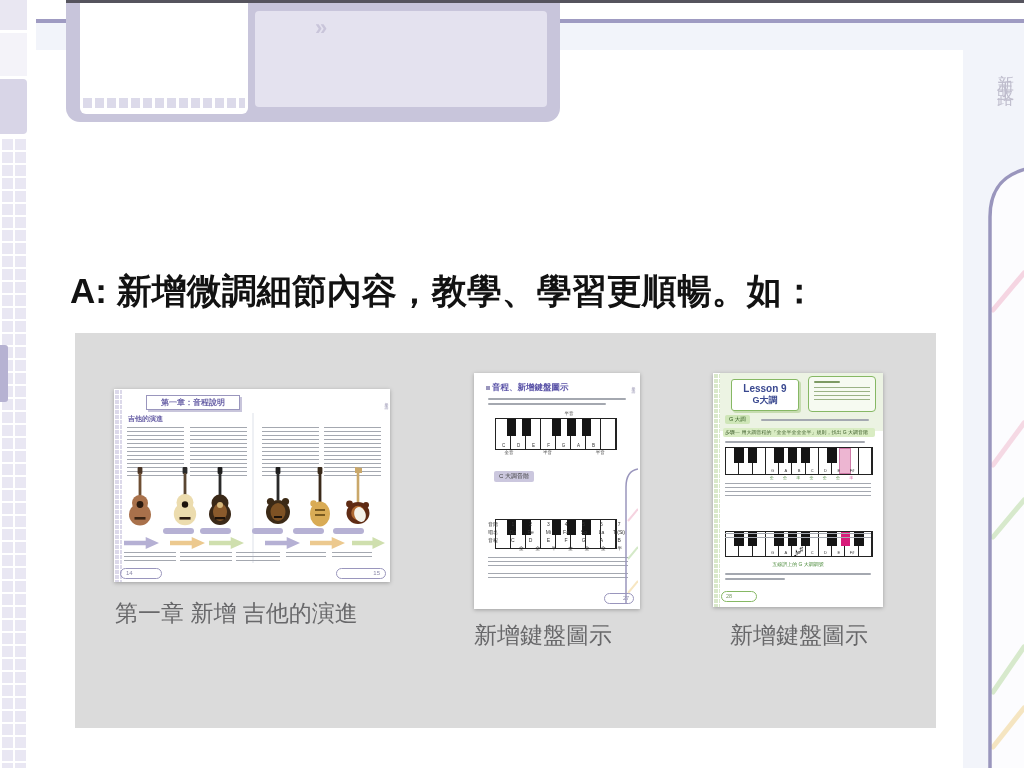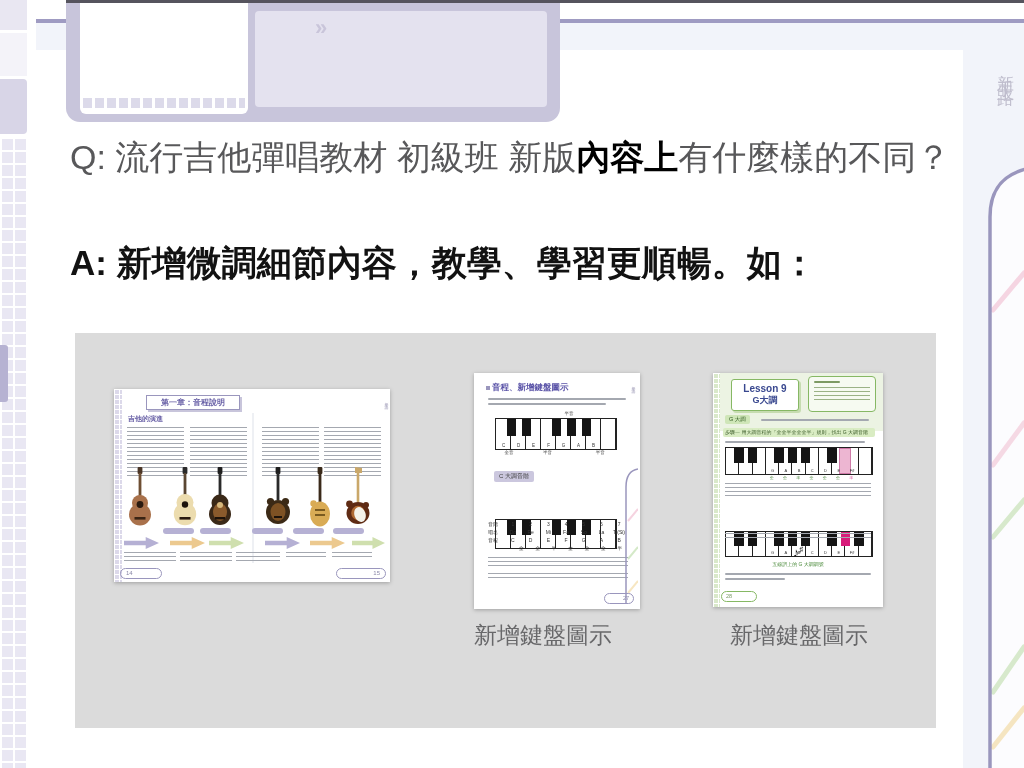--- a/index.html
+++ b/index.html
@@ -32,21 +32,21 @@
   .tb-lav{left:189px;top:8px;width:292px;height:96px;background:#e4e2ef;border-radius:4px;}
   .chev{left:60px;top:4px;font-size:22px;font-weight:bold;color:#c9c5da;}
 
   
   .rstrip{left:963px;top:23px;width:61px;height:745px;background:#f2f4fa;}
   .vtab{left:31px;top:38px;writing-mode:vertical-rl;font-size:17px;letter-spacing:5px;color:#bfbdcd;}
 
   
   .q{left:70px;top:135px;font-size:34px;color:#58585a;white-space:nowrap;}
   .q b{color:#000;}
-  .a{left:70px;top:240px;font-size:35px;font-weight:bold;color:#121212;white-space:nowrap;}
+  .a{left:70px;top:268px;font-size:35px;font-weight:bold;color:#121212;white-space:nowrap;}
 
   
   .panel{left:75px;top:333px;width:861px;height:395px;background:#dbdbdb;}
 
   .caption1{left:40px;top:265px;font-size:23px;color:#68686a;white-space:nowrap;}
   .cap2{width:220px;text-align:center;font-size:23px;color:#68686a;line-height:31px;}
 
   
   .bookpage{background:#fff;box-shadow:0 1px 4px rgba(0,0,0,.28);}
   .ftxt{background-image:repeating-linear-gradient(#a4a8b0 0 1.3px,transparent 1.3px 4px);}
@@ -100,23 +100,20 @@
       <path d="M63 146 C40 152 27 166 27 194 L27 745 L61 745 Z" fill="#fcfcfe"></path>
       <path d="M30 287 L61 250" stroke="#f0b7cc" stroke-width="5" opacity=".55" stroke-linecap="round"></path>
       <path d="M30 442 L61 400" stroke="#f0b7cc" stroke-width="5" opacity=".5" stroke-linecap="round"></path>
       <path d="M30 514 L61 477" stroke="#b9dba4" stroke-width="5" opacity=".55" stroke-linecap="round"></path>
       <path d="M30 669 L61 624" stroke="#b9dba4" stroke-width="5" opacity=".55" stroke-linecap="round"></path>
       <path d="M30 724 L61 685" stroke="#f2d79a" stroke-width="5" opacity=".6" stroke-linecap="round"></path>
       <path d="M63 146 C40 152 27 166 27 194 L27 745" fill="none" stroke="#9a96bd" stroke-width="3.5"></path>
     </svg>
   </div>
 
-  <div class="abs q">
-    <span>Q:</span><span> 流行吉他彈唱教材 初級班 新版</span><b>內容上</b><span>有什麼樣的不同？</span>
-  </div>
 
   <div class="abs a">
     <span>A:</span><span> 新增微調細節內容，教學、學習更順暢。如：</span>
   </div>
 
   <div class="abs panel">
 
     <div class="abs bookpage" style="left:39px;top:56px;width:276px;height:193px;">
       <div class="abs" style="left:0;top:0;width:8px;height:193px;background-color:#dcd9ea;background-image:repeating-linear-gradient(#fff 0 1px,transparent 1px 5px),repeating-linear-gradient(90deg,#fff 0 1px,transparent 1px 5px);"></div>
       <div class="abs" style="left:138px;top:24px;width:2px;height:150px;background:#eef0f4;"></div>
@@ -207,20 +204,21 @@
       <div class="abs ftxt" style="left:10px;top:163px;width:52px;height:12px;"></div>
       <div class="abs ftxt" style="left:66px;top:163px;width:52px;height:12px;"></div>
       <div class="abs ftxt" style="left:122px;top:163px;width:44px;height:12px;"></div>
       <div class="abs ftxt" style="left:172px;top:163px;width:40px;height:8px;"></div>
       <div class="abs ftxt" style="left:218px;top:163px;width:40px;height:8px;"></div>
 
       <div class="abs oval" style="left:6px;bottom:3px;width:35px;padding-left:5px;">14</div>
       <div class="abs oval" style="right:4px;bottom:3px;width:43px;text-align:right;padding-right:5px;">15</div>
       <div class="abs tinytab" style="right:1px;top:10px;">新手上路</div>
     </div>
+    <div class="abs caption1">第一章 新增 吉他的演進</div>
 
     <div class="abs bookpage" style="left:399px;top:40px;width:166px;height:236px;">
       <div class="abs" style="left:12px;top:9px;font-size:8.5px;font-weight:bold;color:#5b54a8;">
         <span style="display:inline-block;width:4px;height:4px;background:#9a96bd;margin-right:2px;"></span><span>音程、新增鍵盤圖示</span>
       </div>
       <div class="abs fl" style="left:14px;top:25px;width:138px;"></div>
       <div class="abs fl" style="left:14px;top:30px;width:118px;"></div>
 
       <div class="abs" style="left:21px;top:38px;width:120px;font-size:4.5px;color:#444;"><span style="margin-left:58%;">半音</span></div>
       <div class="abs kb" style="left:21px;top:45px;width:120px;height:30px;">

